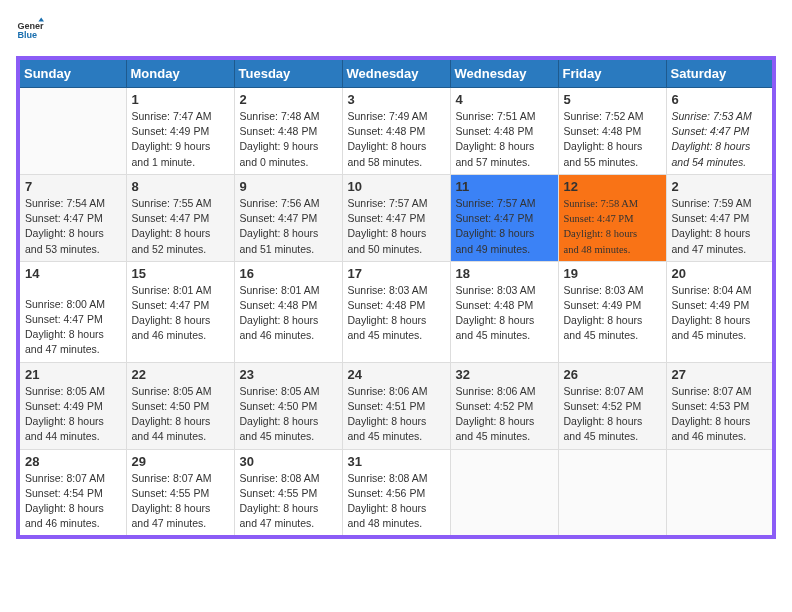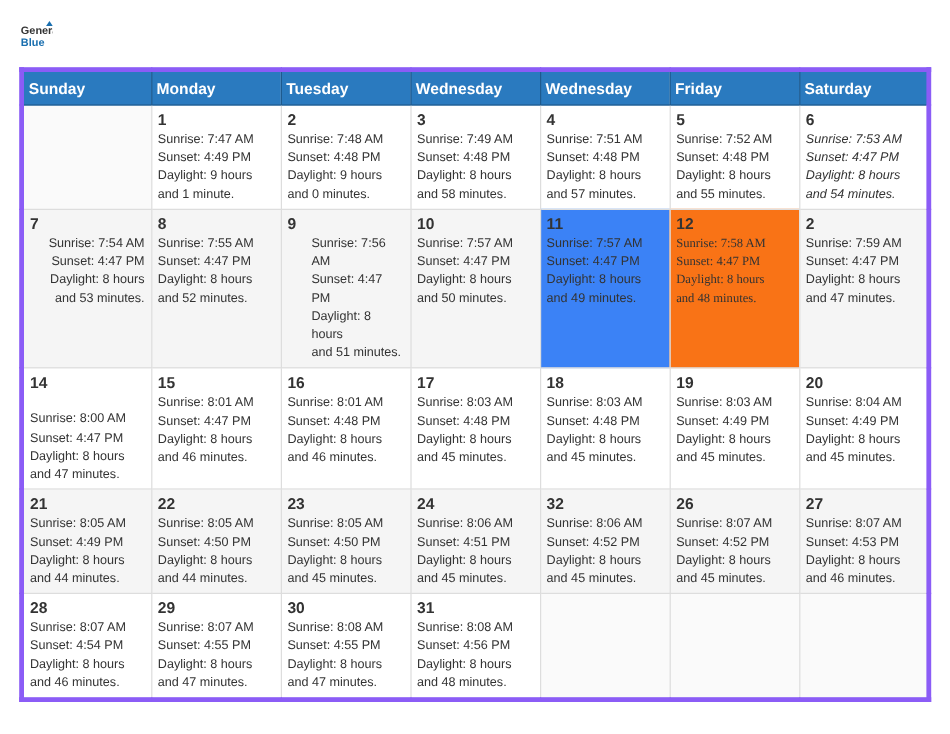--- a/index.html
+++ b/index.html
@@ -151,35 +151,35 @@
           <span class="day-number">6</span>
           <div class="day-detail" style="white-space: pre-line; font-style: italic;">Sunrise: 7:53 AM
 Sunset: 4:47 PM
 Daylight: 8 hours
 and 54 minutes.</div>
         </td>
       </tr>
       <tr>
         <td style="background: rgb(245, 245, 245);">
           <span class="day-number">7</span>
-          <div class="day-detail" style="white-space: pre-line; text-align: right;">Sunrise: 7:54 AM
+          <div class="day-detail" style="white-space: pre-line;">Sunrise: 7:54 AM
 Sunset: 4:47 PM
 Daylight: 8 hours
 and 53 minutes.</div>
         </td>
         <td style="background: rgb(245, 245, 245);">
           <span class="day-number">8</span>
           <div class="day-detail" style="white-space: pre-line;">Sunrise: 7:55 AM
 Sunset: 4:47 PM
 Daylight: 8 hours
 and 52 minutes.</div>
         </td>
         <td style="background: rgb(245, 245, 245);">
           <span class="day-number">9</span>
-          <div class="day-detail" style="white-space: pre-line; margin-left: 20px;">Sunrise: 7:56 AM
+          <div class="day-detail" style="white-space: pre-line;">Sunrise: 7:56 AM
 Sunset: 4:47 PM
 Daylight: 8 hours
 and 51 minutes.</div>
         </td>
         <td style="background: rgb(245, 245, 245); margin-left: 16px;">
           <span class="day-number">10</span>
           <div class="day-detail" style="white-space: pre-line;">Sunrise: 7:57 AM
 Sunset: 4:47 PM
 Daylight: 8 hours
 and 50 minutes.</div>

